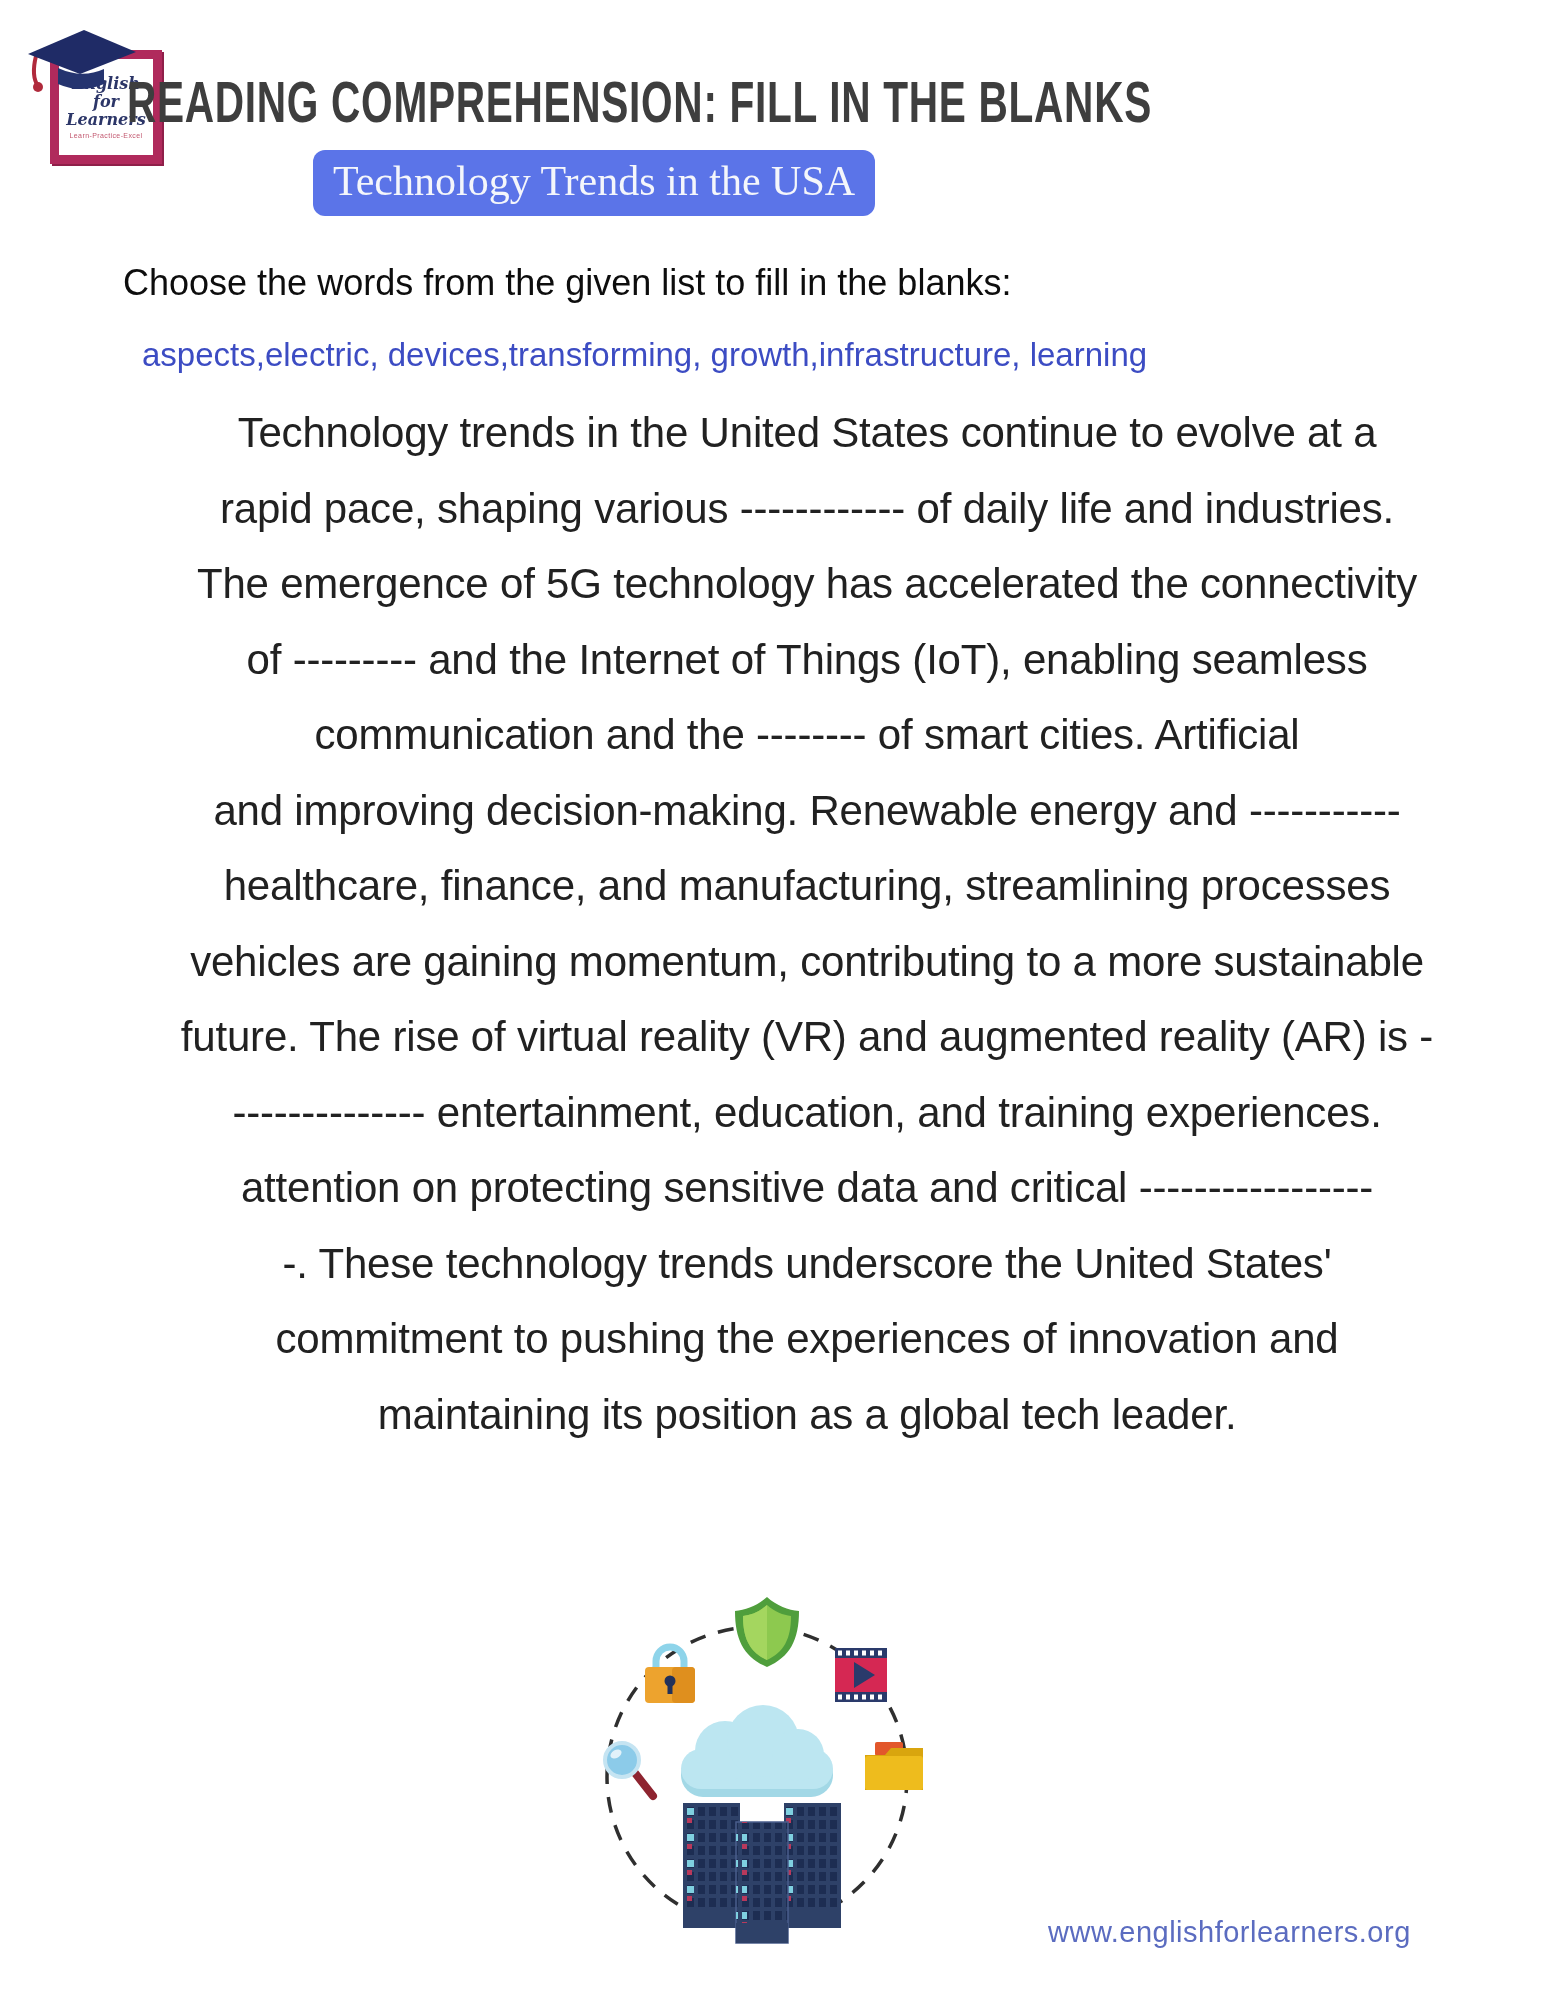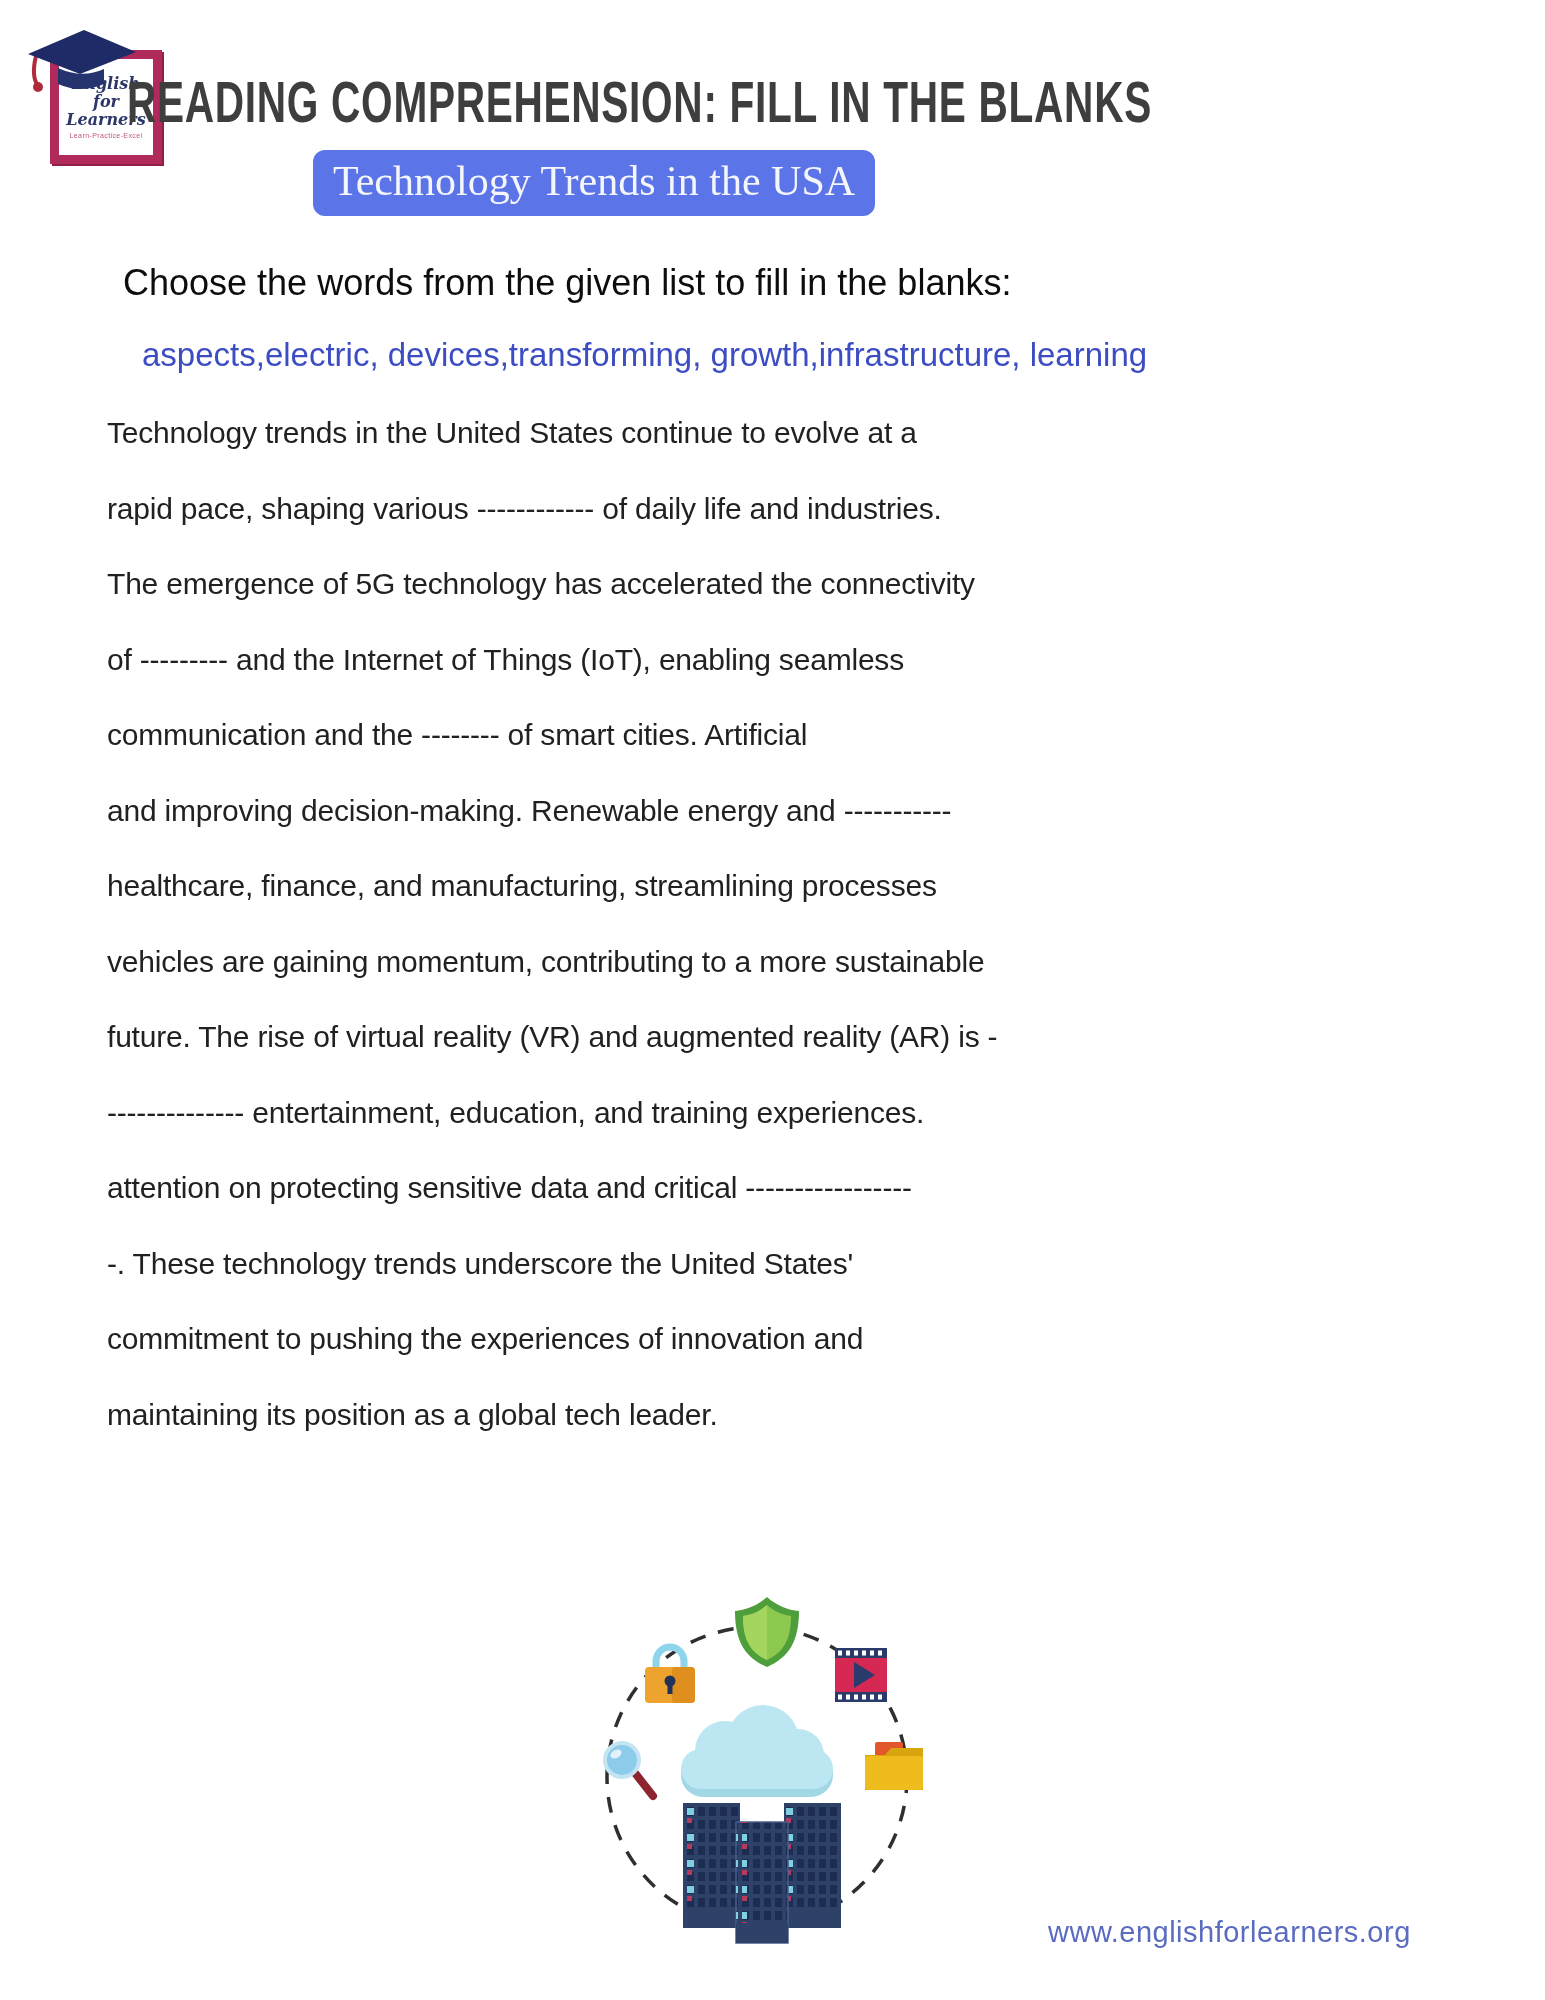--- a/index.html
+++ b/index.html
@@ -39,22 +39,23 @@
     position:absolute;left:123px;top:262px;margin:0;
     font-size:36px;font-weight:normal;color:#0d0d0d;white-space:nowrap;
   }
   .word-bank{
     position:absolute;left:125px;top:336px;
     font-size:33px;color:var(--word_bank_text,#3c4cc3);white-space:nowrap;margin-left:17px;
   }
   
   .passage{
     position:absolute;left:107px;top:395px;width:1400px;
-    font-size:30px;color:var(--passage_text,#212121);
+    font-size:42px;color:var(--passage_text,#212121);
     letter-spacing:-.2px;
+    text-align:center;
   }
   .passage .line{height:75.5px;line-height:75.5px;white-space:nowrap;}
   
   .illustration{position:absolute;left:520px;top:1545px;}
   
   .footer-link{
     position:absolute;left:1048px;top:1916px;
     font-size:29px;color:var(--footer_text,#5b6cc0);text-decoration:none;
     letter-spacing:.5px;white-space:nowrap;
   }

